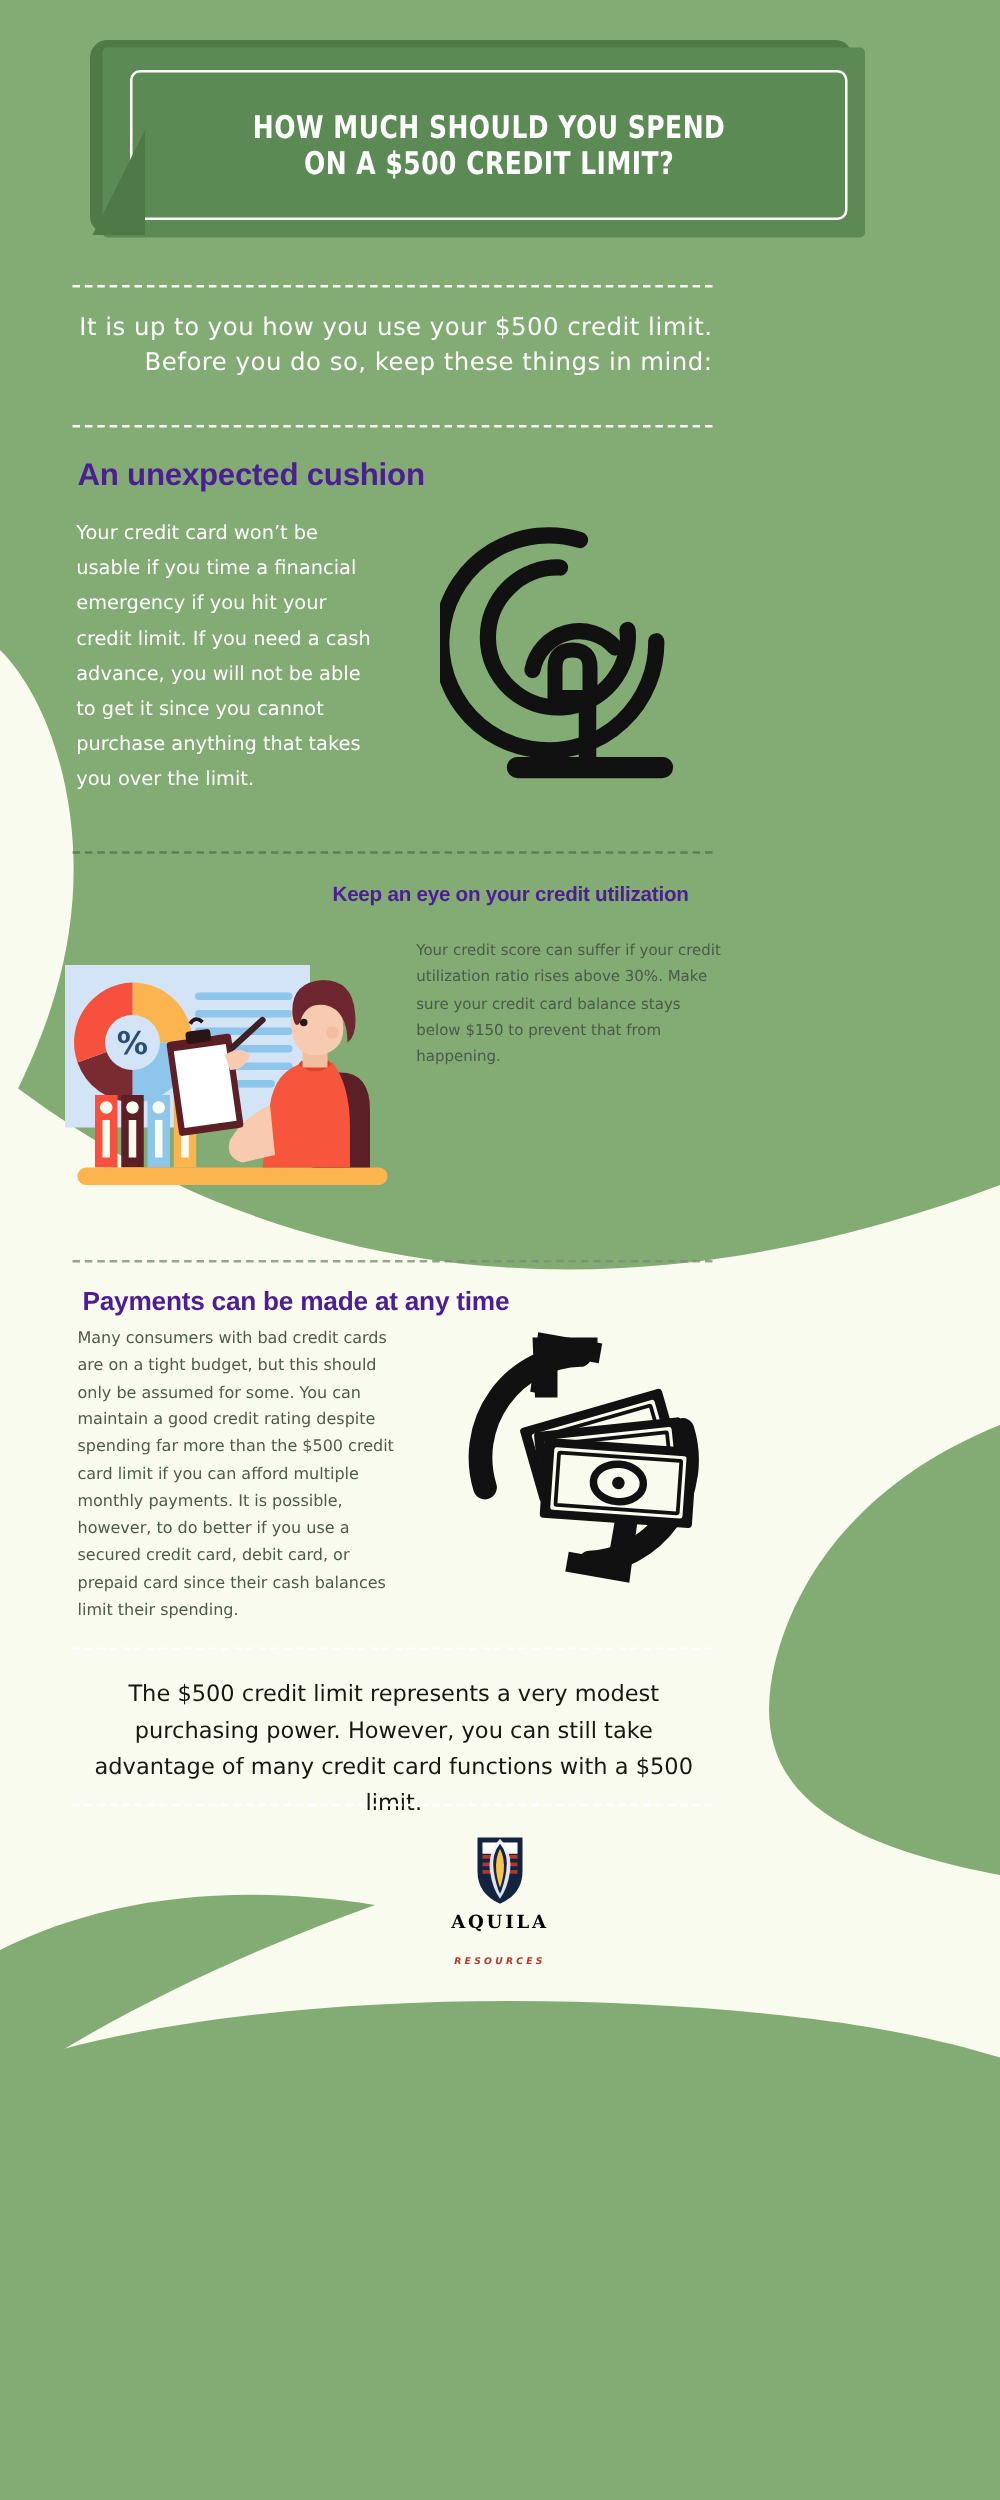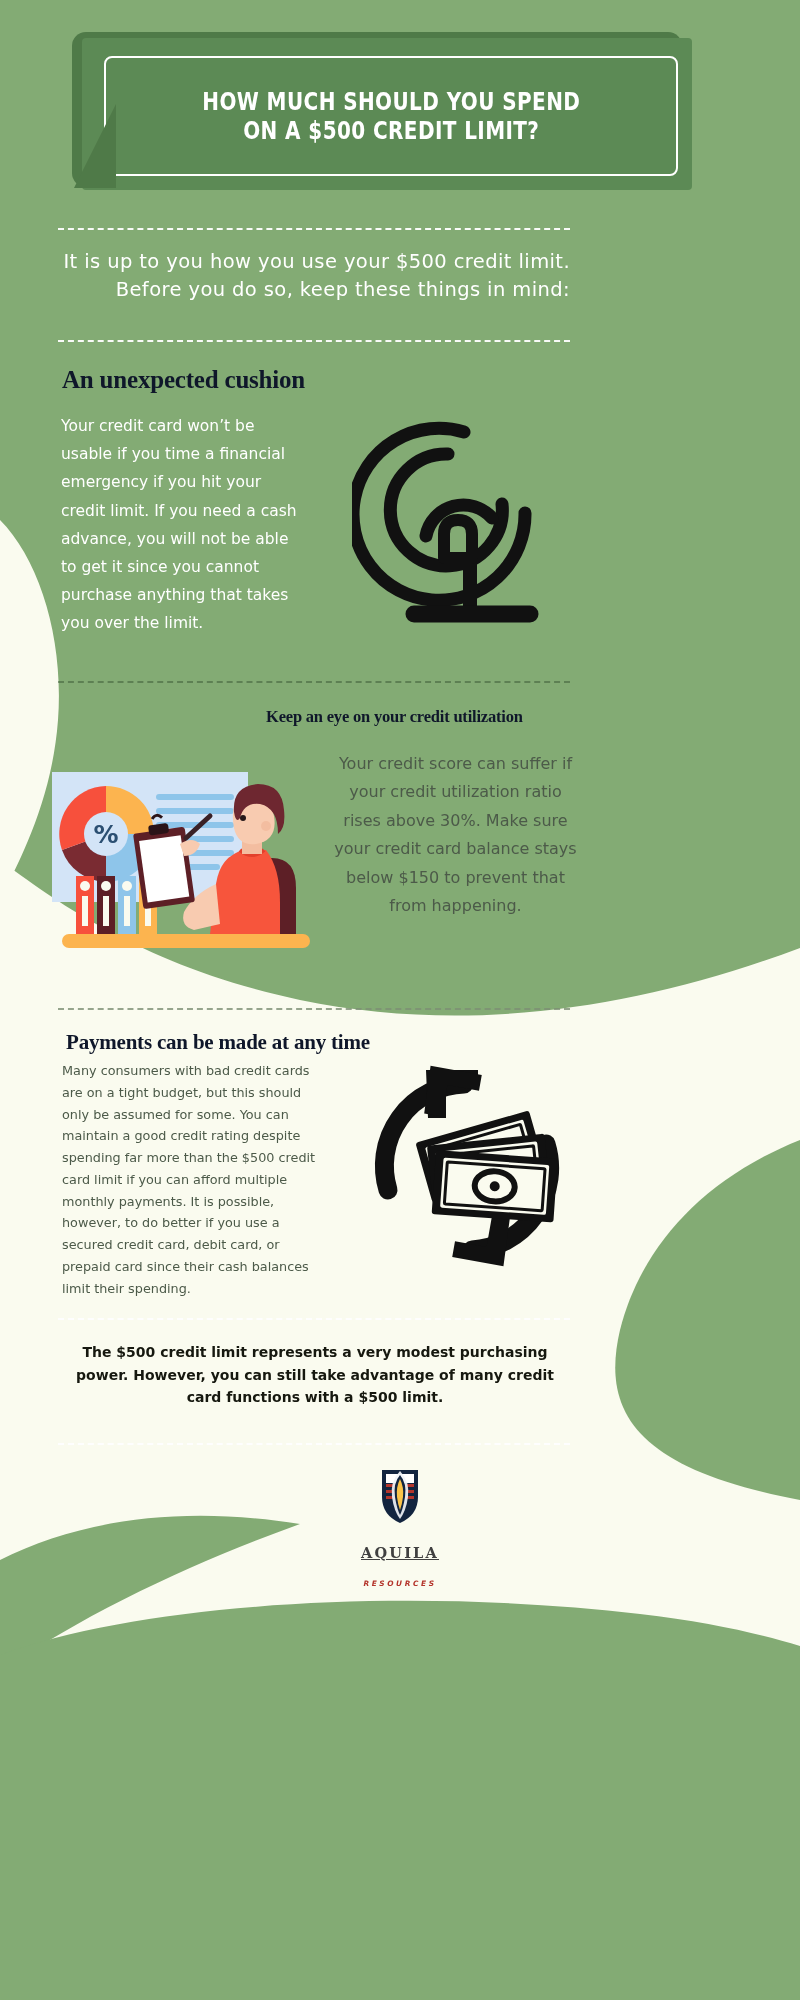--- a/index.html
+++ b/index.html
@@ -63,72 +63,72 @@
     position:absolute; left:55px; top:248px; width:515px;
     text-align:right; color:#ffffff;
     font-family:"DejaVu Sans", sans-serif;
     font-size:19.5px; line-height:1.45; letter-spacing:.4px;
     white-space:pre-line;
   }
 
   
   .sec-head {
     position:absolute;
-    font-family:Liberation Serif, serif;
+    font-family:Liberation Sans, sans-serif;
     font-weight:bold;
-    color:#0f172a;
+    color:#4c1d95;
     letter-spacing:-0.2px;
   }
   #head1 { left:62px; top:366px; font-size:25px; }
   #head2 { left:266px; top:707px; font-size:16.5px; }
   #head3 { left:66px; top:1030px; font-size:21px; }
 
   
   .body-txt {
     position:absolute;
     font-family:"DejaVu Sans", sans-serif;
     line-height:1.55;
   }
   #body1 {
     left:61px; top:412px; width:240px;
     color:#ffffff; font-size:15.5px; line-height:1.82; text-align:left;
   }
   #body2 {
     left:333px; top:750px; width:245px;
-    color:#4c5a49; font-size:16px; line-height:1.78; text-align:center;
+    color:#4c5a49; font-size:12px; line-height:1.78; text-align:left;
   }
   #body3 {
     left:62px; top:1060px; width:265px;
     color:#4c5a49; font-size:12.8px; line-height:1.70; text-align:left;
   }
 
   
   .conclusion{
     position:absolute; left:60px; top:1341px; width:510px;
     text-align:center; color:#16180f;
     font-family:"DejaVu Sans", sans-serif;
-    font-weight:bold; font-size:14px; line-height:1.62;
+    font-weight:normal; font-size:18px; line-height:1.62;
   }
 
   
   .ill { position:absolute; }
   #ill-cushion { left:352px; top:408px; width:200px; height:235px; }
   #ill-chart   { left:44px;  top:772px; width:282px; height:190px; }
   #ill-money   { left:360px; top:1040px; width:215px; height:250px; }
 
   
   .logo-wrap{
     position:absolute; left:0; top:1467px; width:800px;
     display:flex; flex-direction:column; align-items:center;
   }
   .logo-mark{ width:46px; height:58px; }
   .logo-name{
-    margin-top:19px;
+    margin-top:4px;
     font-family:"DejaVu Serif", serif; font-weight:bold;
-    font-size:14.5px; letter-spacing:2.2px; color:#404040;text-decoration:underline;
+    font-size:14.5px; letter-spacing:2.2px; color:#000000;
   }
   .logo-sub{
     margin-top:18px;
     font-family:"DejaVu Sans", sans-serif; font-weight:bold;
     font-size:7.4px; letter-spacing:2.6px; color:#b4352c;font-style:italic;
   }
 </style>
 </head>
 <body>
 

